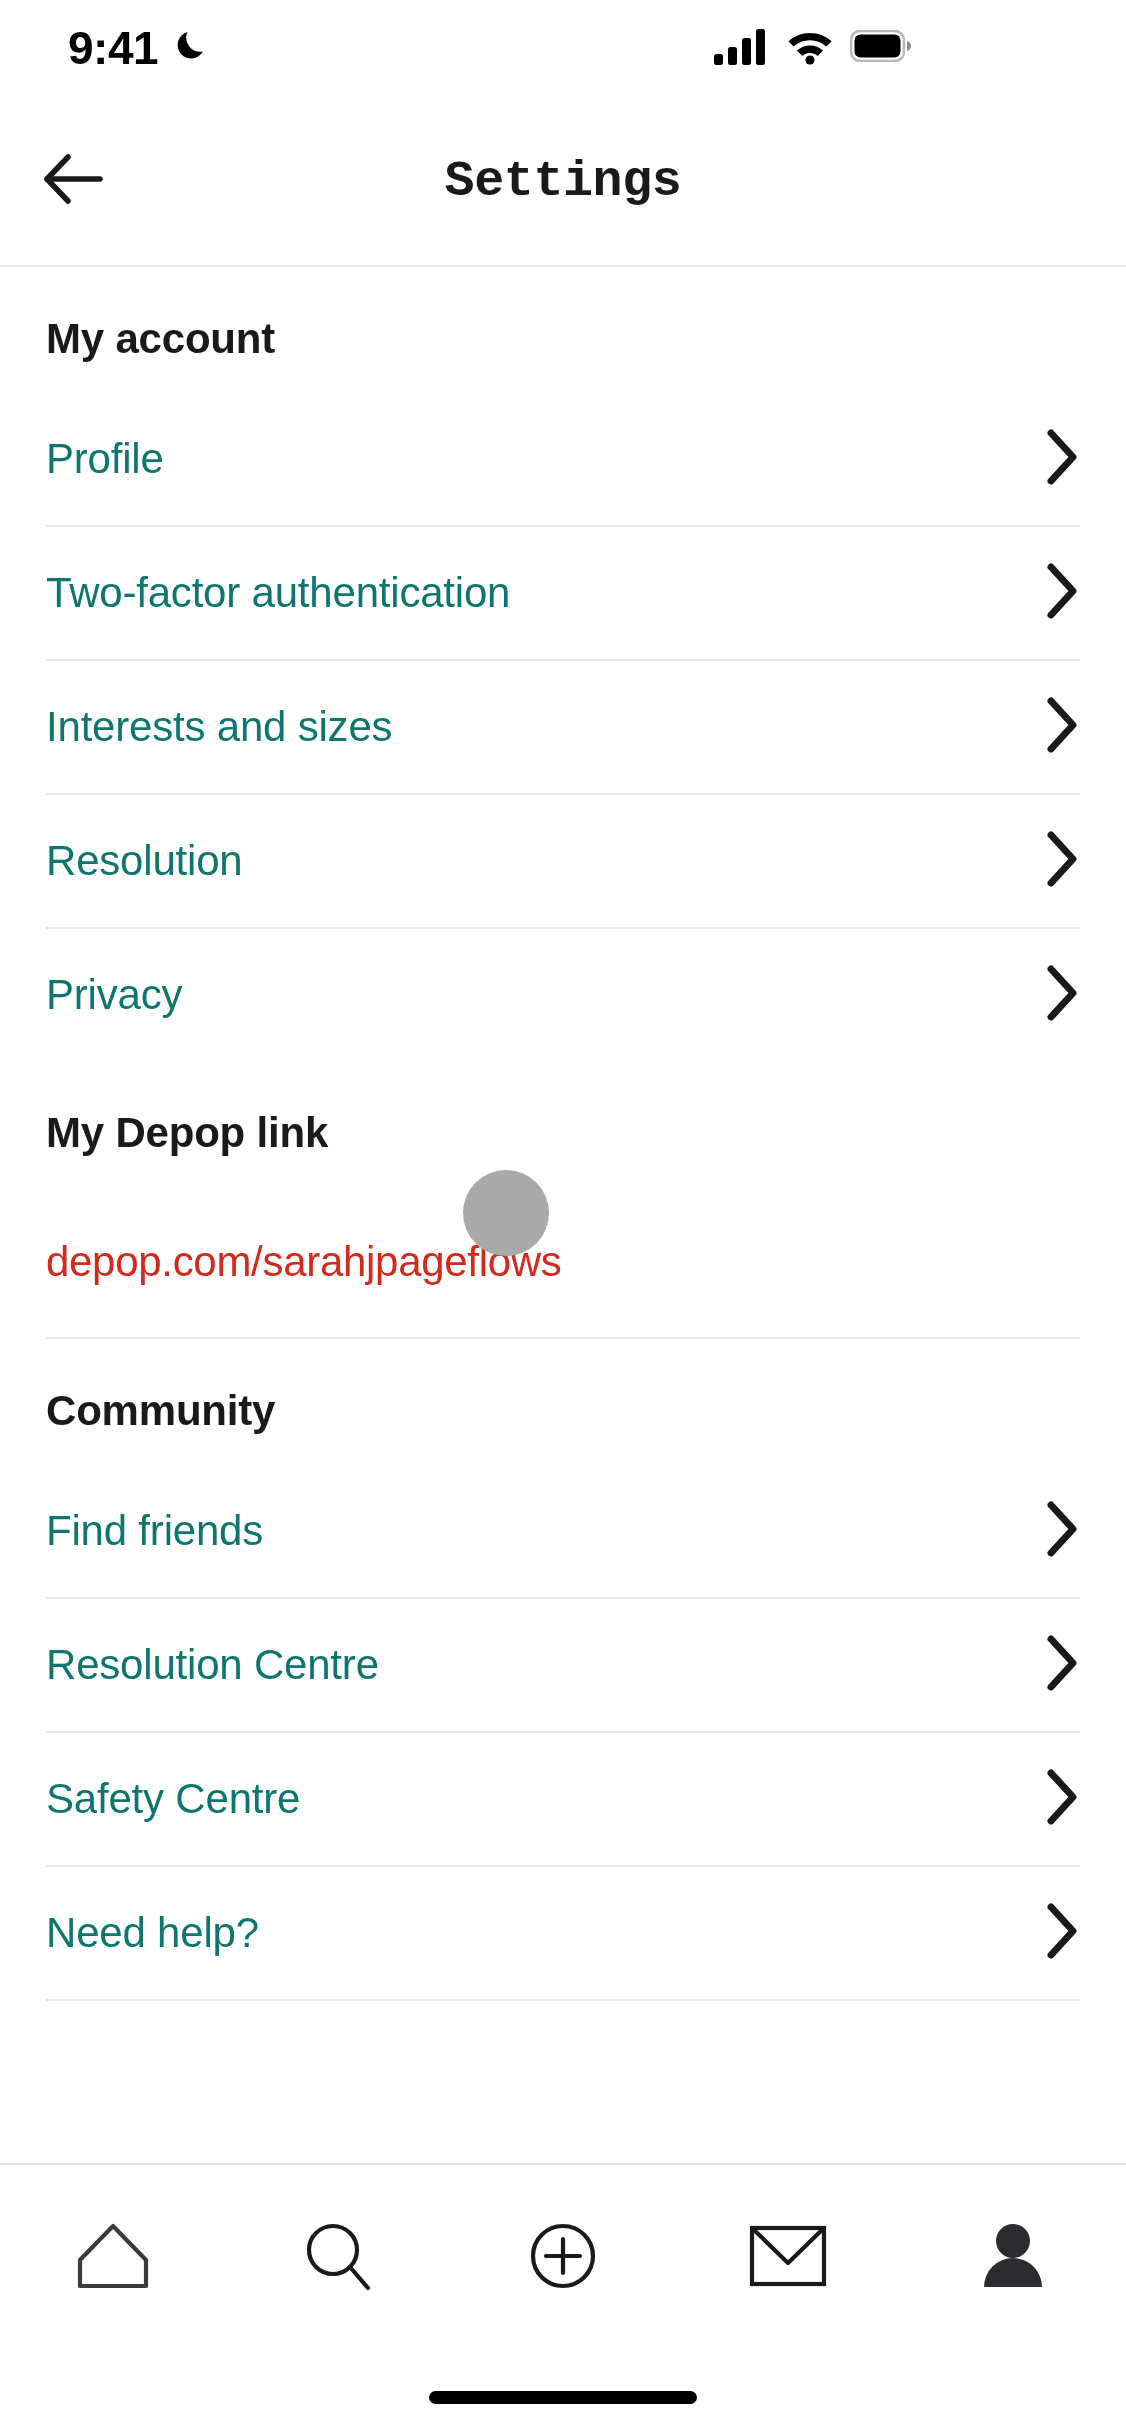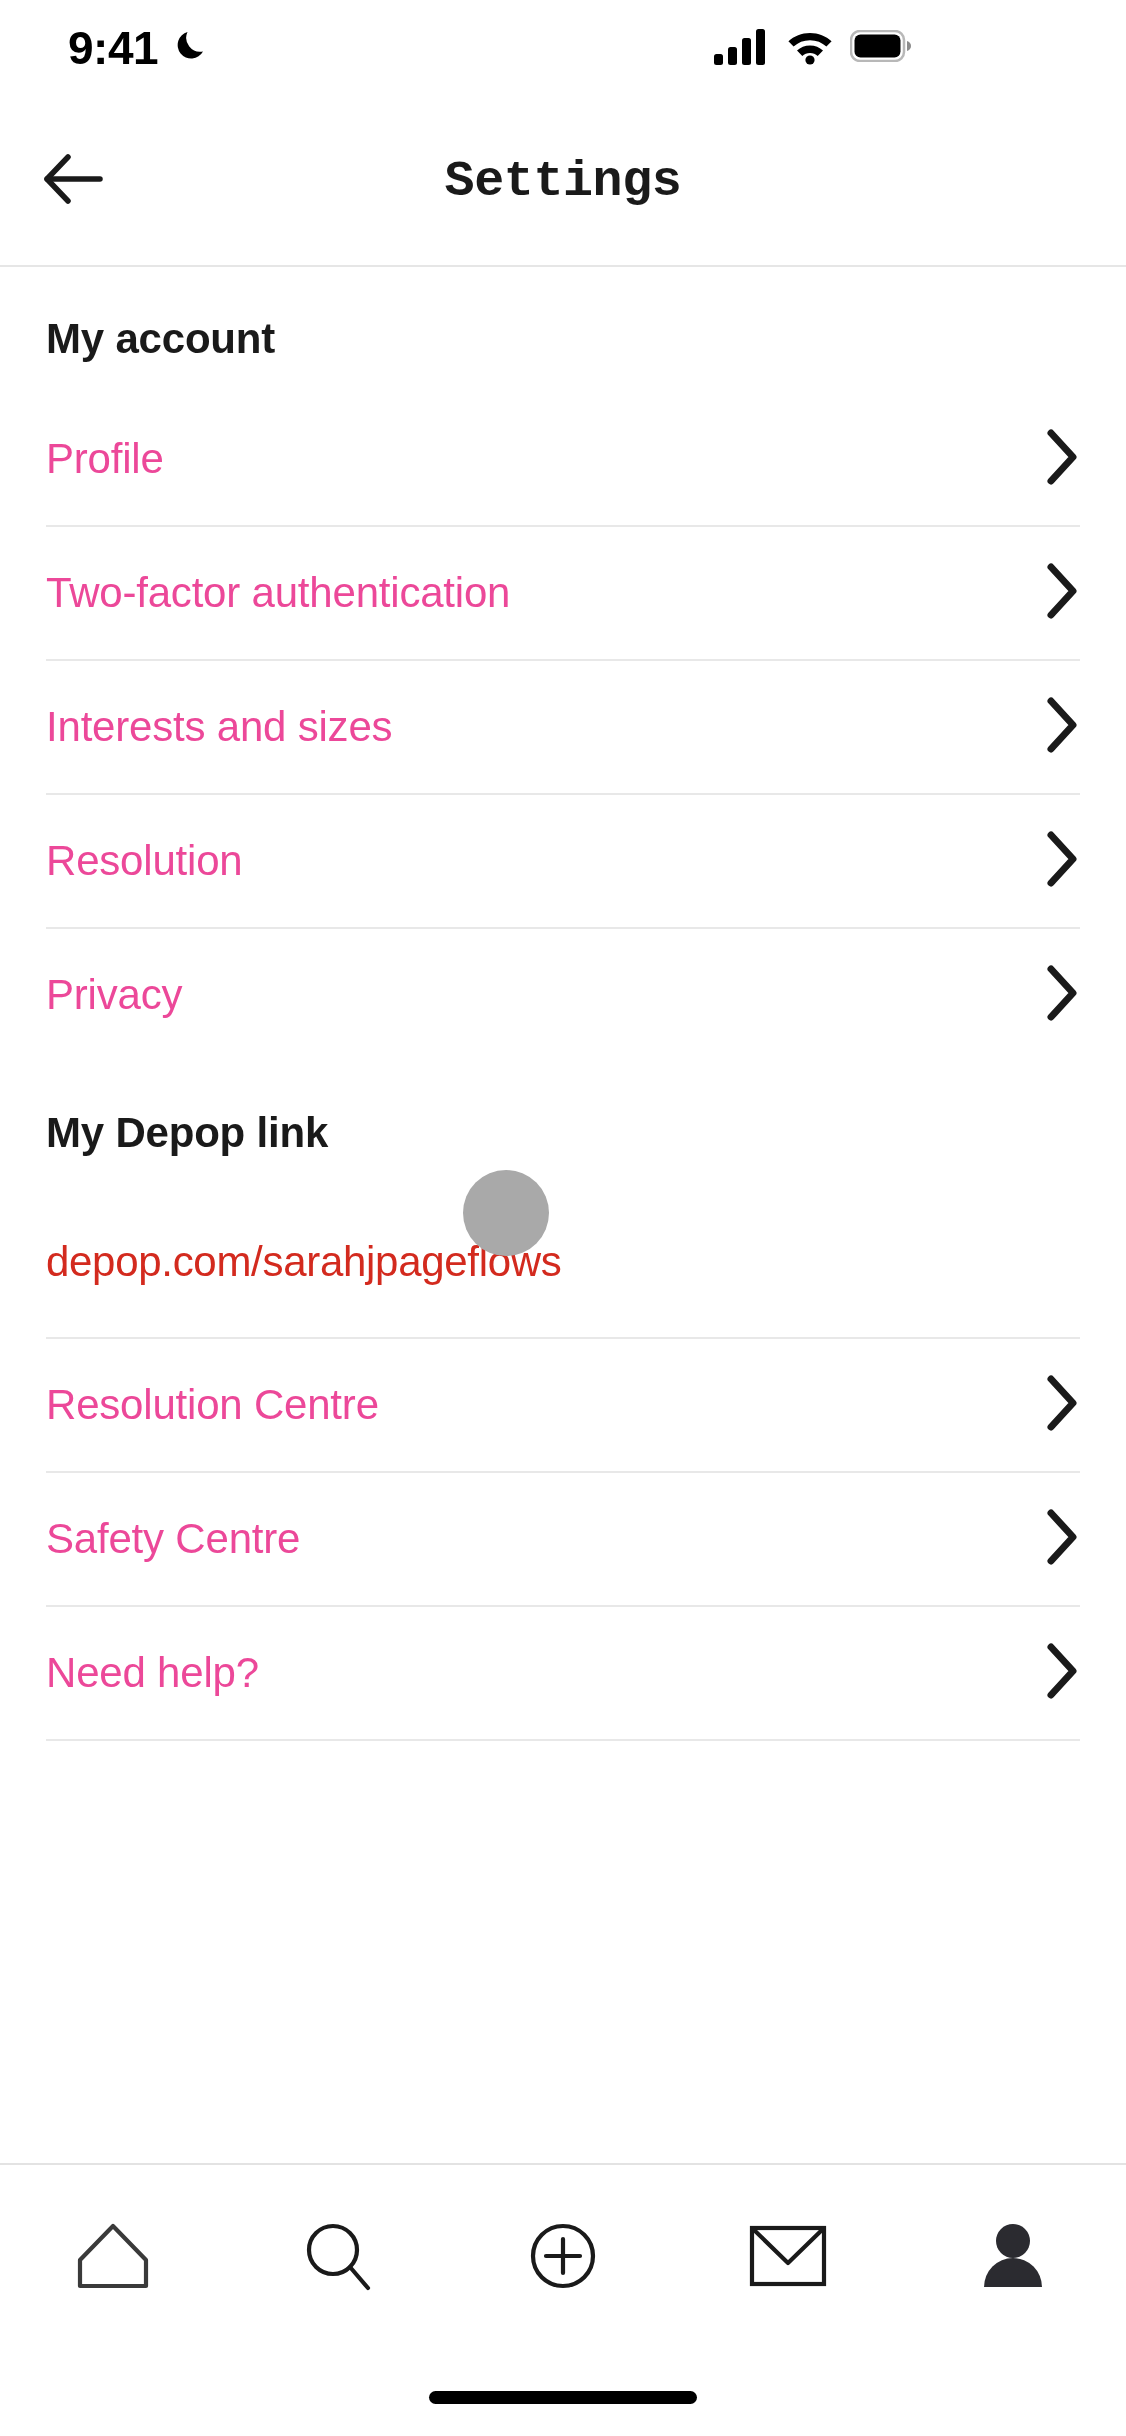--- a/index.html
+++ b/index.html
@@ -68,21 +68,21 @@
   .row {
     position:relative;
     display:flex; align-items:center;
     justify-content:space-between;
     height:132px;
     padding:0 46px;
     cursor:pointer;
   }
   .row-label {
     font-size:42px; font-weight:400;
-    color:#ec4899; letter-spacing:-0.2px;text-align:center;
+    color:#0f766e; letter-spacing:-0.2px;text-align:center;
   }
   .chevron { display:block; }
   .divider {
     height:2px; background:#e8e8e8;
     margin:0 46px;
   }
   .link-row {
     display:flex; align-items:center;
     height:150px; padding:0 46px;
     cursor:pointer;
@@ -232,20 +232,32 @@
     </div>
 
     <div>
       <div class="section-header">My Depop link</div>
       <div class="link-row">
         <span class="link-text">depop.com/sarahjpageflows</span>
       </div>
       <div class="divider"></div>
     </div>
 
+    <div>
+      <div class="section-header">Community</div>
+      <div class="row">
+        <span class="row-label">Find friends</span>
+        <span class="chevron">
+          <svg width="36" height="58" viewBox="0 0 36 58">
+              <path d="M7 5 L29 29 L7 53" fill="none" stroke="#1a1a1a" stroke-width="7" stroke-linecap="round" stroke-linejoin="round"></path>
+            </svg>
+        </span>
+      </div>
+      <div class="divider"></div>
+    </div>
 
     <div>
       <div class="row">
         <span class="row-label">Resolution Centre</span>
         <span class="chevron">
           <svg width="36" height="58" viewBox="0 0 36 58">
               <path d="M7 5 L29 29 L7 53" fill="none" stroke="#1a1a1a" stroke-width="7" stroke-linecap="round" stroke-linejoin="round"></path>
             </svg>
         </span>
       </div>

